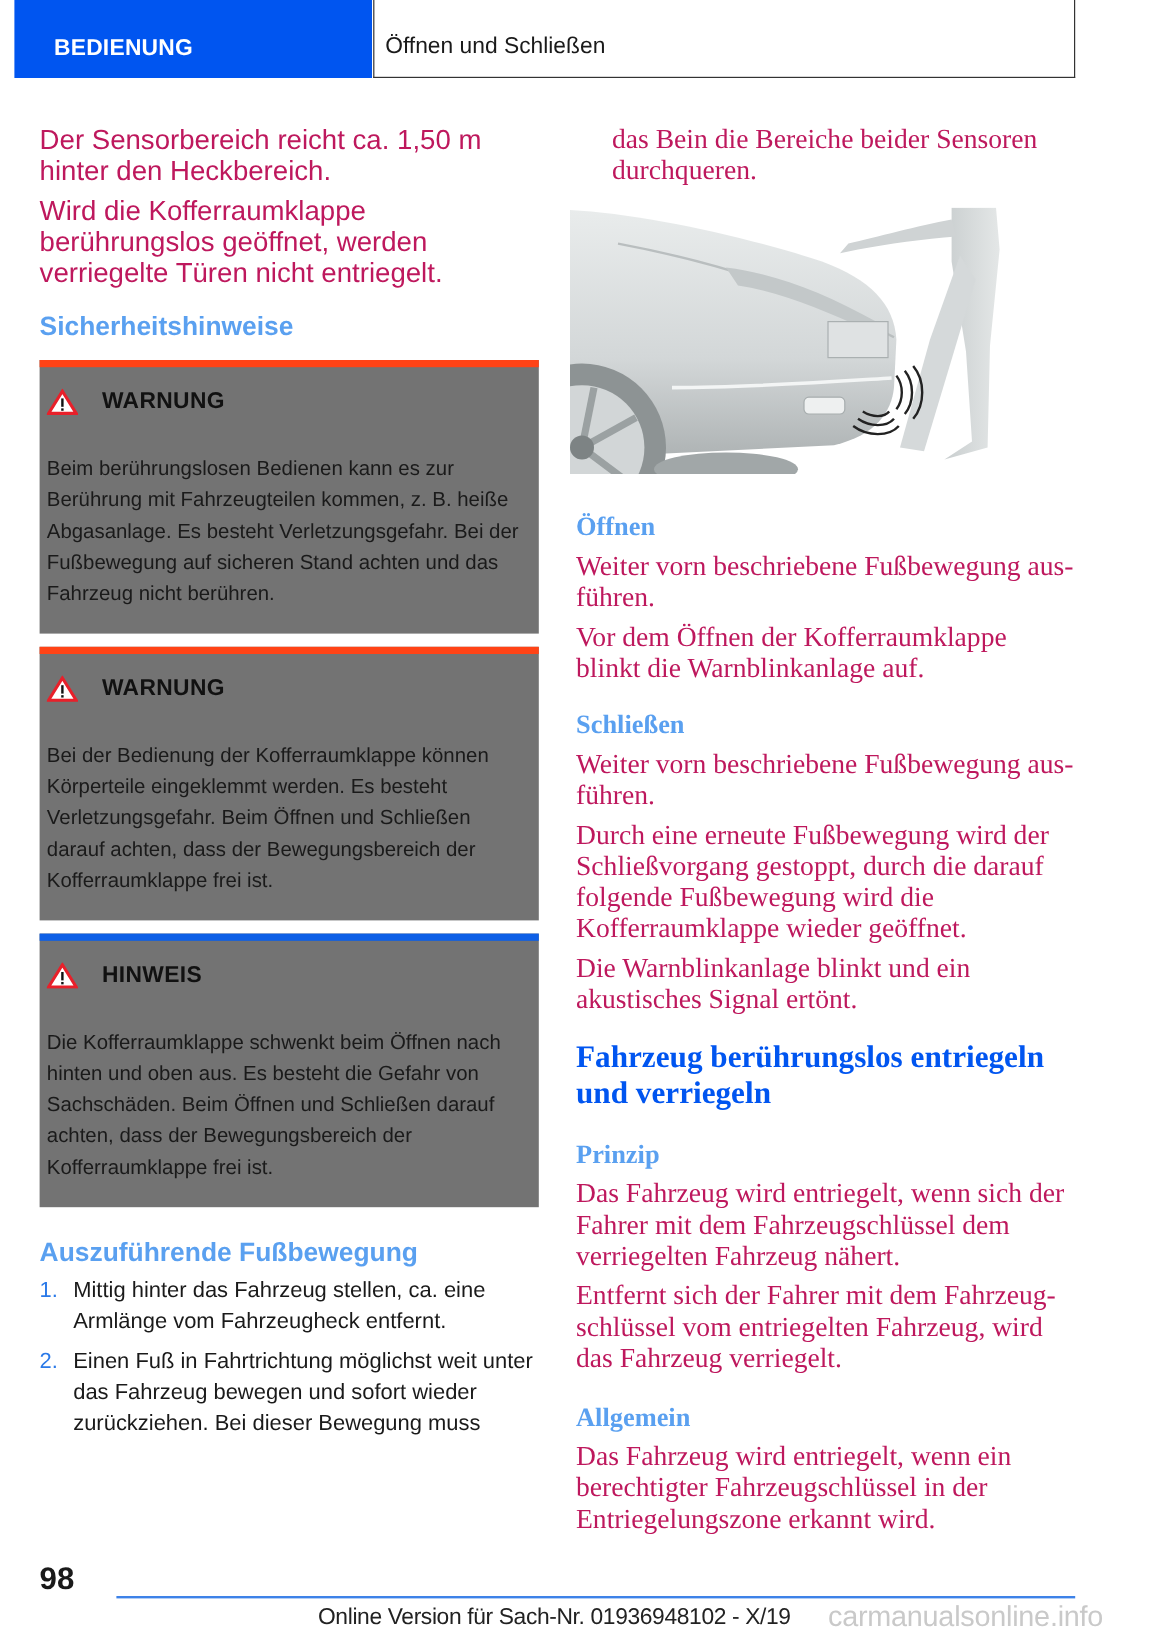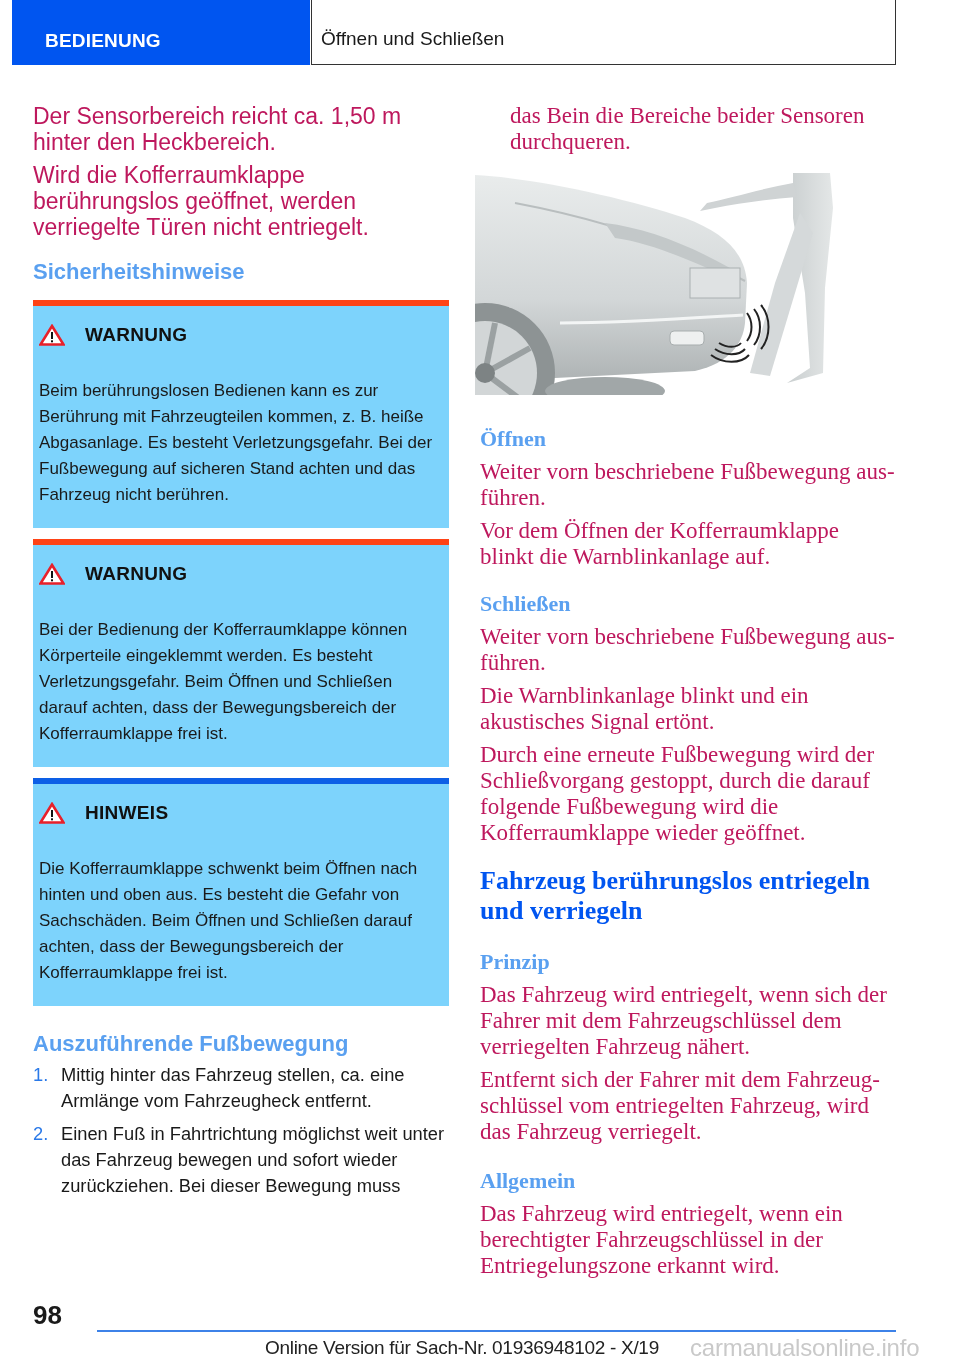--- a/index.html
+++ b/index.html
@@ -31,21 +31,21 @@
     }
     h2.sub {
       color: #5aa0f0; font-size: 22px; font-weight: bold; margin: 0 0 6px 0;
       line-height: 28px;
     }
     h1.main {
       color: #0055f0; font-size: 26px; font-weight: bold; line-height: 30px;
       margin: 0 0 0 0;
     }
     .notice {
-      background: #7dd3fc; margin-bottom: 0; padding: 14px 6px 20px 6px;
+      background: #737373; margin-bottom: 0; padding: 14px 6px 20px 6px;
       border-top: 6px solid #ff4316;
     }
     .notice.blue { border-top-color: #0d5fe6; }
     .notice-head {
       display: flex; align-items: center; height: 30px; margin-bottom: 4px;
     }
     .notice-head svg { width: 26px; height: 22px; margin-right: 20px; }
     .notice-head span { font-weight: bold; font-size: 19px; letter-spacing: 0.3px; color: #111; }
     .notice p { font-size: 17px; line-height: 26px; color: #1a1a1a; margin-top: 28px; }
     ol.steps { list-style: none; }
@@ -191,22 +191,22 @@
       </g>
     </svg>
   </div>
 
   <h2 class="sub">Öffnen</h2>
   <p class="body">Weiter vorn beschriebene Fußbewegung aus­führen.</p>
   <p class="body">Vor dem Öffnen der Kofferraumklappe blinkt die Warnblinkanlage auf.</p>
 
   <h2 class="sub" style="margin-top:20px;">Schließen</h2>
   <p class="body">Weiter vorn beschriebene Fußbewegung aus­führen.</p>
+  <p class="body">Durch eine erneute Fußbewegung wird der Schließvorgang gestoppt, durch die darauf fol­gende Fußbewegung wird die Kofferraumklappe wieder geöffnet.</p>
   <p class="body">Die Warnblinkanlage blinkt und ein akustisches Signal ertönt.</p>
-  <p class="body">Durch eine erneute Fußbewegung wird der Schließvorgang gestoppt, durch die darauf fol­gende Fußbewegung wird die Kofferraumklappe wieder geöffnet.</p>
 
   <h1 class="main" style="margin-top:20px; margin-bottom:22px;">Fahrzeug berührungslos entriegeln und verriegeln</h1>
 
   <h2 class="sub">Prinzip</h2>
   <p class="body">Das Fahrzeug wird entriegelt, wenn sich der Fah­rer mit dem Fahrzeugschlüssel dem verriegelten Fahrzeug nähert.</p>
   <p class="body">Entfernt sich der Fahrer mit dem Fahrzeug­schlüssel vom entriegelten Fahrzeug, wird das Fahrzeug verriegelt.</p>
 
   <h2 class="sub" style="margin-top:22px;">Allgemein</h2>
   <p class="body">Das Fahrzeug wird entriegelt, wenn ein berech­tigter Fahrzeugschlüssel in der Entriegelungs­zone erkannt wird.</p>
 </div>

